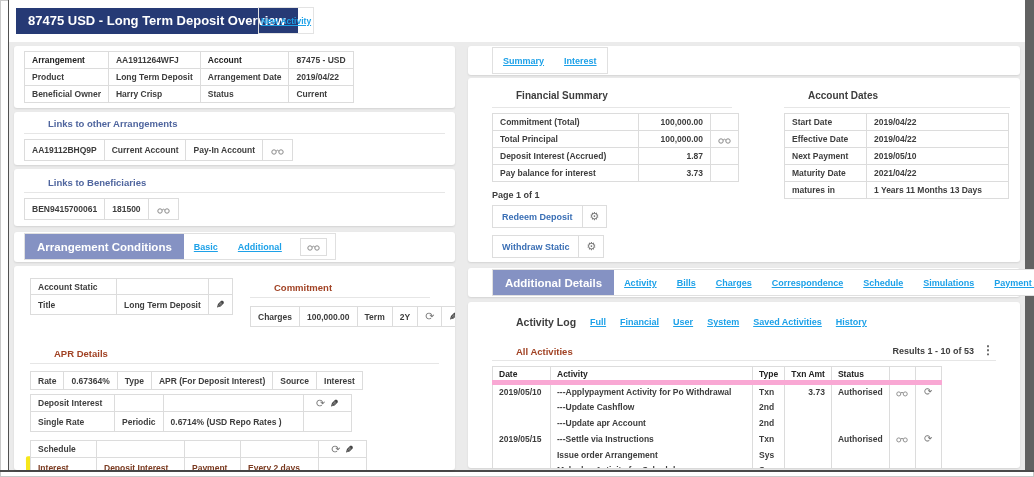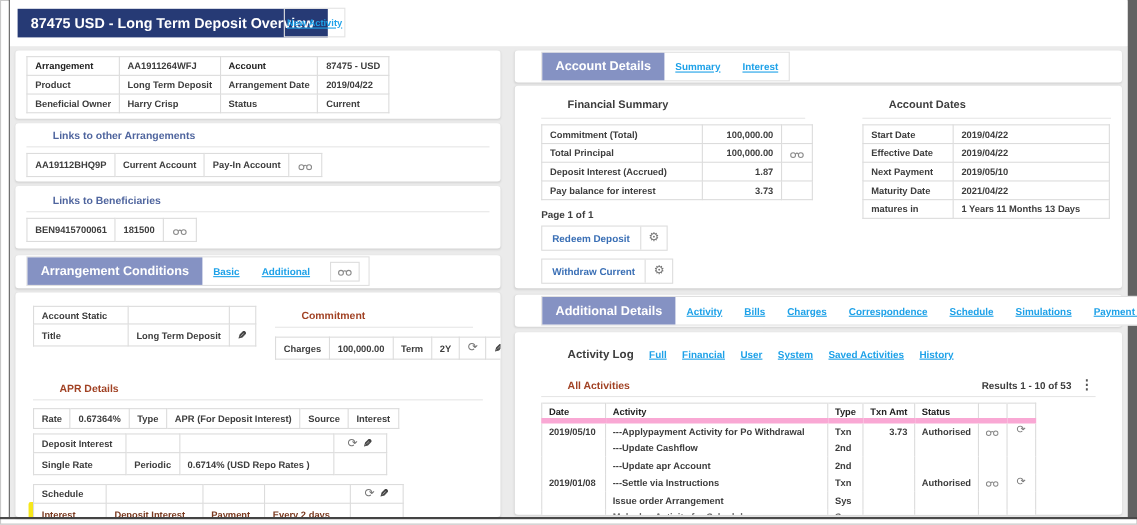--- a/index.html
+++ b/index.html
@@ -256,21 +256,20 @@
         <td>Every 2 days</td>
         <td style="background:#fff"></td>
       </tr>
     </tbody>
       </table>
   </div>
 </div>
 
 <div class="card" style="left:468px; top:46px; width:552px; height:29px;">
   <div class="hdr-group abs" style="left:24px; top:1px;">
-    <div class="chip">Account Details</div>
     <span class="blink">Summary</span>
     <span class="blink">Interest</span>
   </div>
 </div>
 
 <div class="card" style="left:468px; top:78px; width:552px; height:184px;">
   <div class="abs sec-title dark" style="left:24px; top:12px; font-size:10px;">Financial Summary</div>
   <div class="abs divider" style="left:24px; top:29px; width:240px;"></div>
   <table class="grid kv" style="position:absolute; left:24px; top:35px;">
     <tbody>
@@ -303,21 +302,21 @@
   </tbody>
     </table>
   <div class="abs dark" style="left:24px; top:112px; font-size:9px; font-weight:bold;">Page 1 of 1</div>
   <div class="act-btn abs" style="left:24px; top:127px;">
     <span class="t vlink">Redeem Deposit</span>
     <span class="g">
         <span class="glyph">⚙</span>
       </span>
   </div>
   <div class="act-btn abs" style="left:24px; top:157px;">
-    <span class="t vlink">Withdraw Current</span>
+    <span class="t vlink">Withdraw Static</span>
     <span class="g">
         <span class="glyph">⚙</span>
       </span>
   </div>
 
   <div class="abs sec-title dark" style="left:316px; top:12px; font-size:10px;">Account Dates</div>
   <div class="abs divider" style="left:316px; top:29px; width:226px;"></div>
   <table class="grid kv" style="position:absolute; left:316px; top:35px;">
     <tbody>
         <tr>
@@ -409,21 +408,21 @@
     <tr>
       <td></td>
       <td>---Update apr Account</td>
       <td>2nd</td>
       <td></td>
       <td></td>
       <td></td>
           <td></td>
     </tr>
     <tr>
-      <td>2019/01/08</td>
+      <td>2019/05/15</td>
       <td>---Settle via Instructions</td>
       <td>Txn</td>
       <td></td>
       <td>Authorised</td>
       <td style="text-align:center"><svg class="eye-svg" width="12" height="8" viewBox="0 0 13 8">
               <circle cx="3" cy="5" r="2.2" fill="none" stroke="#8a8a8a"></circle>
               <circle cx="10" cy="5" r="2.2" fill="none" stroke="#8a8a8a"></circle>
               <path d="M5.2 4 Q6.5 2.4 7.8 4" fill="none" stroke="#8a8a8a"></path>
             </svg></td>
       <td style="text-align:center"><span class="glyph" style="font-size:10px">⟳</span></td>

